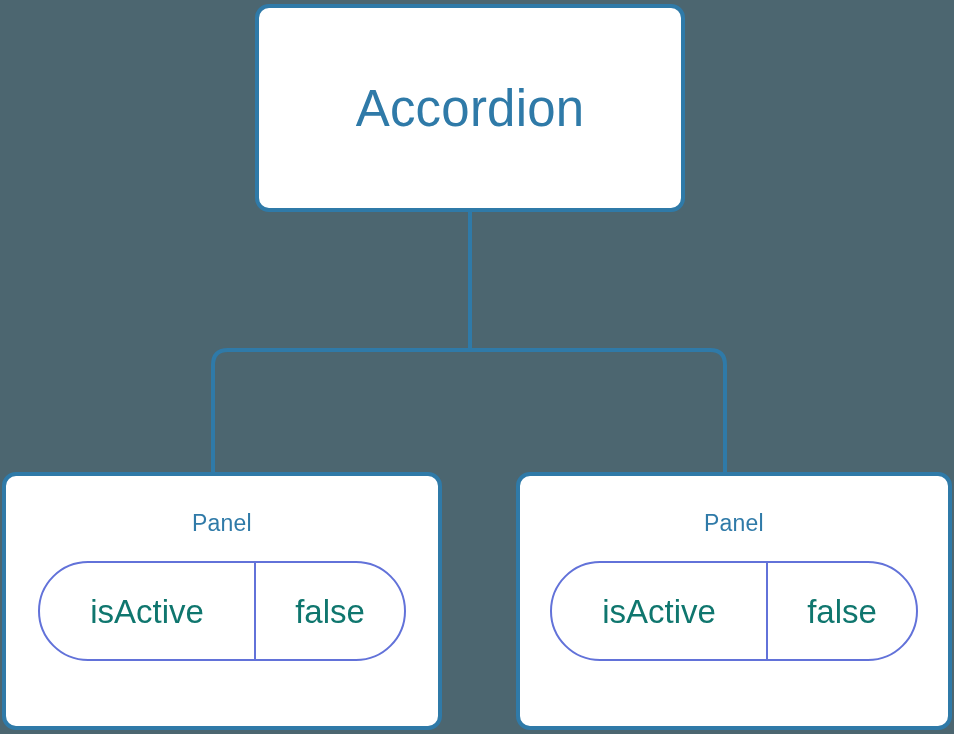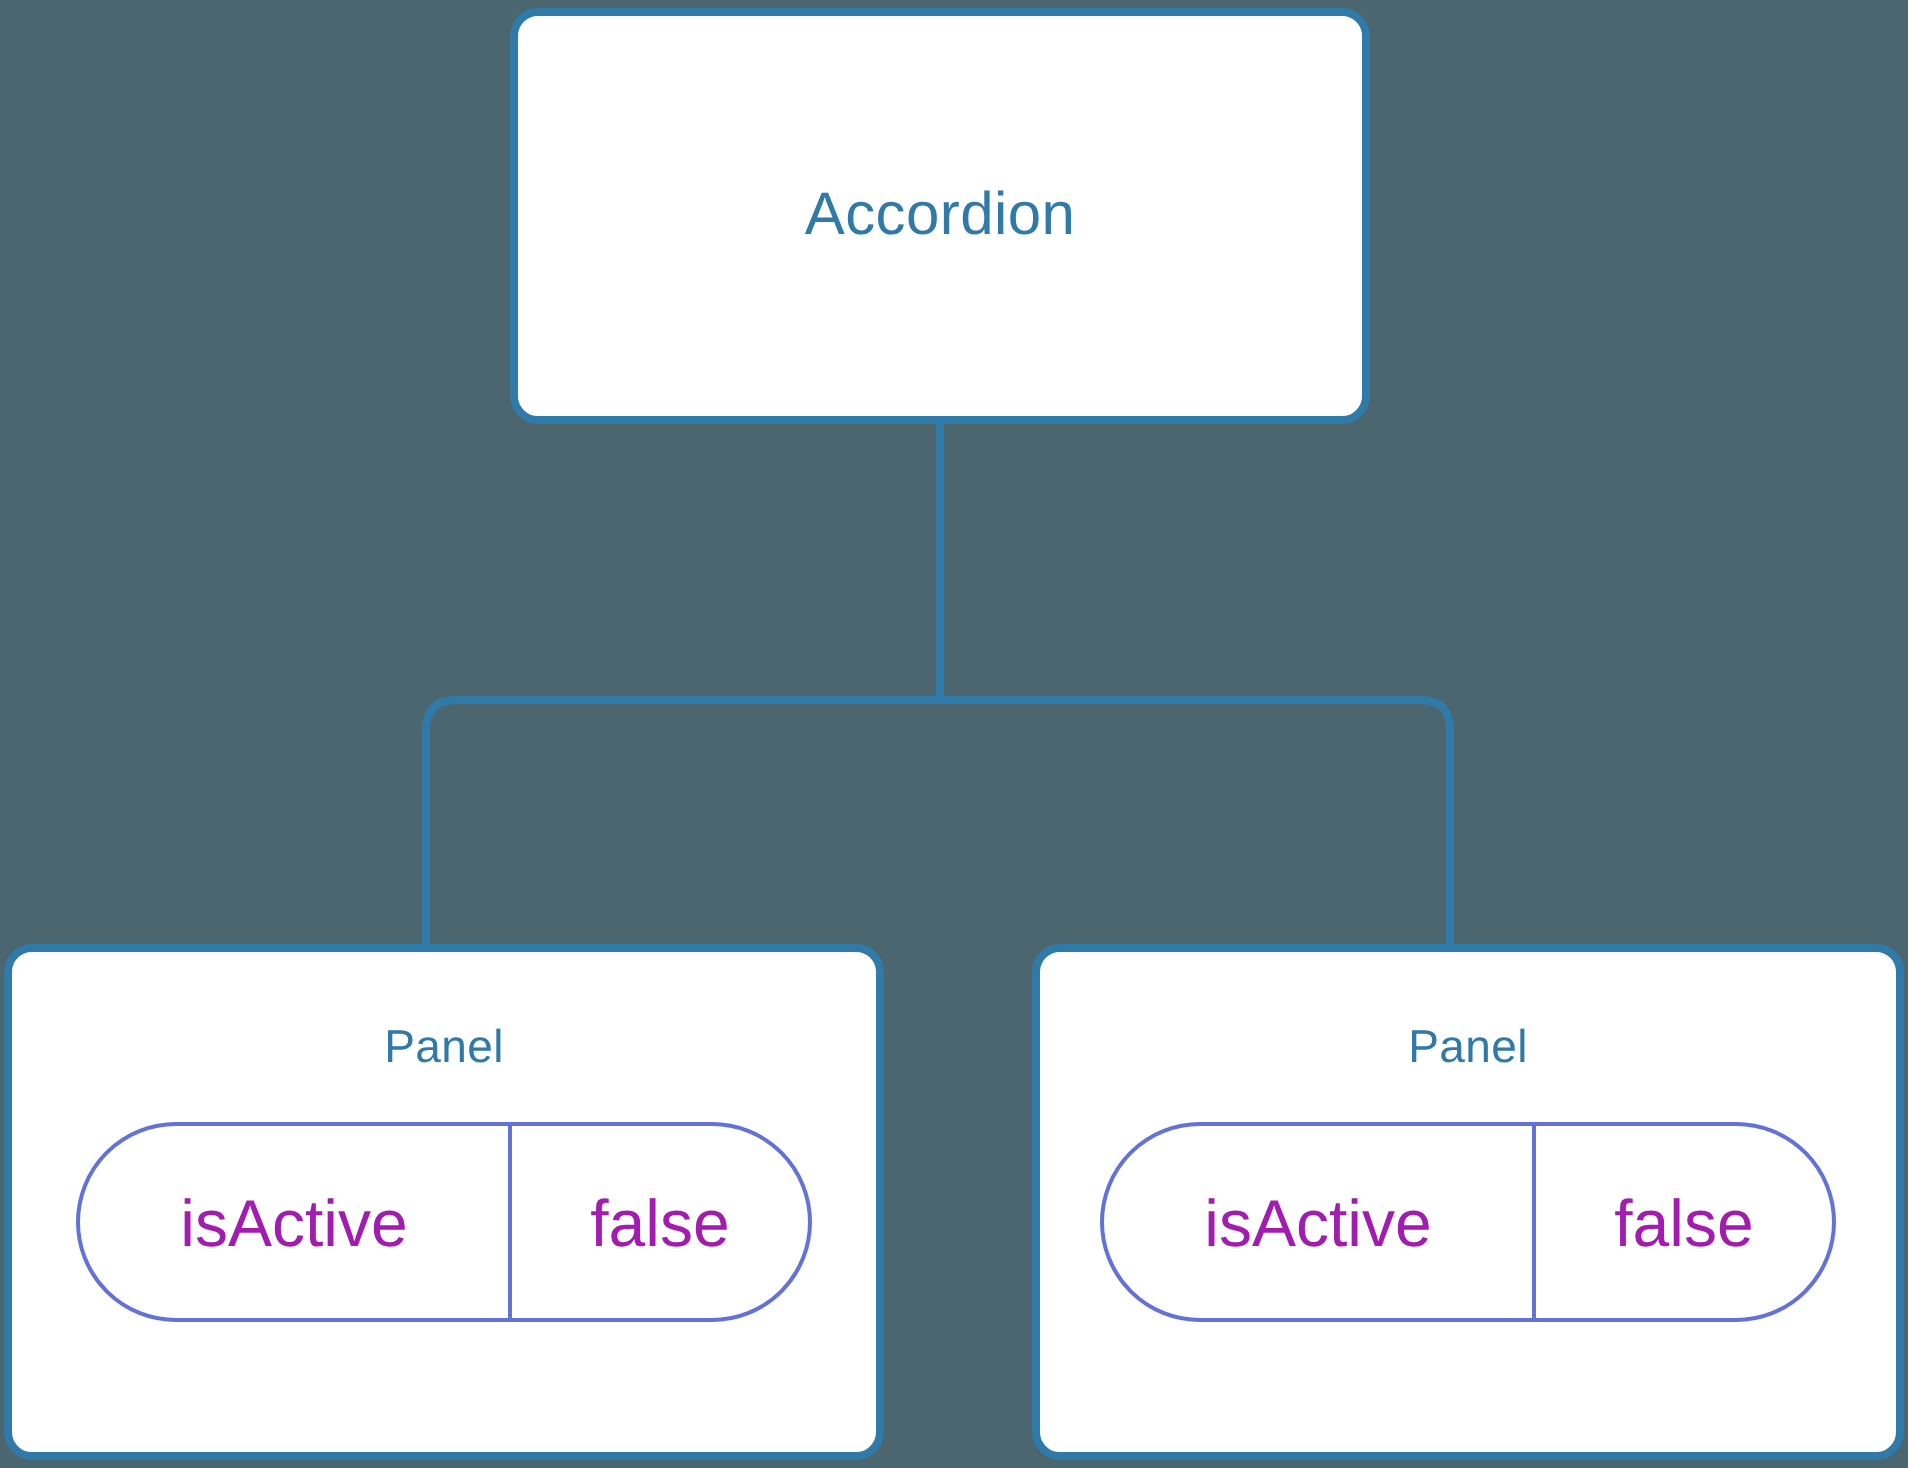--- a/index.html
+++ b/index.html
@@ -65,21 +65,21 @@
     width: 440px;
   }
 
   .node-child-right {
     left: 516px;
     width: 436px;
   }
 
   .node-title {
     color: #2f7aa8;
-    font-size: 30px;
+    font-size: 51px;
     font-weight: 400;
     line-height: 1;
     letter-spacing: 0.2px;
     white-space: nowrap;
   }
 
   .node-child .node-title {
     font-size: 23px;
   }
 
@@ -102,21 +102,21 @@
 
   .prop-pill-right {
     width: 368px;
   }
 
   .prop-key,
   .prop-value {
     display: flex;
     align-items: center;
     justify-content: center;
-    color: #a21caf;
+    color: #0f766e;
     font-size: 33px;
     font-weight: 400;
     line-height: 1;
     white-space: nowrap;
   }
 
   .prop-key {
     flex: 0 0 214px;
   }
 

